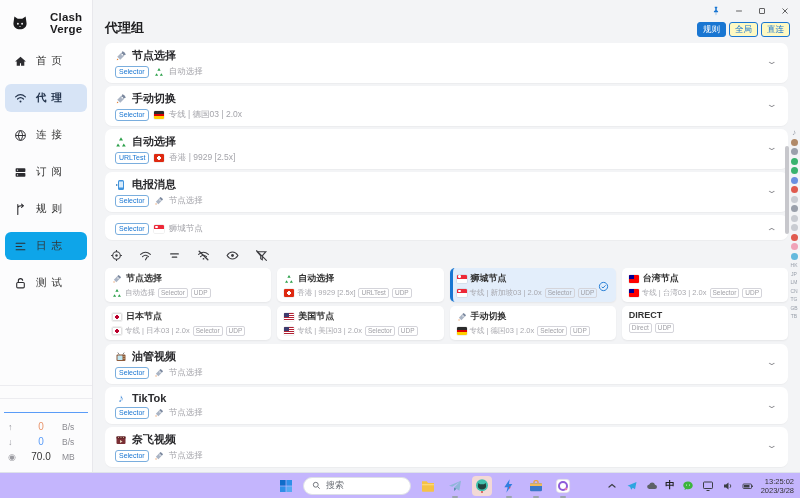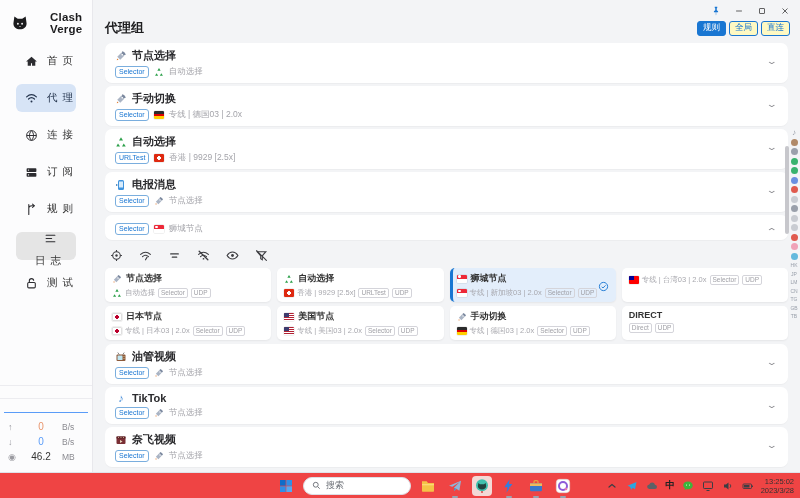--- a/index.html
+++ b/index.html
@@ -6,47 +6,47 @@
   html,body { width:800px; height:498px; overflow:hidden; }
   body { font-family:"Liberation Sans","DejaVu Sans",sans-serif; background:#f0f1f4; position:relative; }
 
   
   .app { position:absolute; inset:0 0 26px 0; background:#f3f4f6; display:flex; }
 
   
   .sidebar { width:93px; background:#fcfcfd; border-right:1px solid #e8e8ec; display:flex; flex-direction:column; position:relative; }
   .logo { display:flex; align-items:center; gap:21px; padding:11px 0 10px 11px; }
   .logo-text { font-size:11.5px; font-weight:bold; color:#1c1c1e; letter-spacing:.2px; }
-  .menu { flex:1; padding:2px 16px; }
+  .menu { flex:1; padding:2px 5px; }
   .menu-item { display:flex; align-items:center; gap:9px; height:28px; padding:0 0 0 9px; border-radius:6px; margin-bottom:9px; cursor:pointer; }
   .menu-item .mi-label { font-size:10.5px; color:#333; letter-spacing:5px; font-weight:500; white-space:nowrap; }
   .menu-item.active { background:#d7e4f6; }
-  .menu-item.active .mi-label { color:#24344d; font-weight:normal; }
-  .menu-item.hovered { background:#e5e5e5;flex-direction:column; }
+  .menu-item.active .mi-label { color:#24344d; font-weight:bold; }
+  .menu-item.hovered { background:#0ea5e9; }
   .mi-icon { width:13px; height:13px; flex:0 0 13px; display:inline-flex; }
   .mi-icon svg { width:13px; height:13px; }
 
   .traffic-chart { height:30px; margin:0 0 2px 0; border-top:1px solid #ececf0; position:relative; }
   .traffic-chart .grid1 { position:absolute; top:12px; left:0; right:0; border-top:1px solid #ececf0; }
   .traffic-chart .blue-line { position:absolute; bottom:2px; left:4px; right:4px; border-top:1.5px solid #5a9cf8; }
   .stats { padding:2px 8px 8px 8px; }
   .stat-row { display:flex; align-items:center; font-size:9px; color:#8a8a90; height:15px; }
   .stat-row .s-icon { width:12px; color:#9a9aa0; font-size:9px; }
   .stat-row .s-val { flex:1; text-align:center; font-size:10px; }
   .stat-row .s-unit { width:22px; text-align:left; font-size:8.5px; }
   .v-up { color:#e8956d; }
   .v-down { color:#5a9cf8; }
   .v-mem { color:#333; }
 
   
   .main { flex:1; position:relative; display:flex; flex-direction:column; overflow:hidden; }
   .winbar { height:17px; display:flex; justify-content:flex-end; align-items:center; gap:9px; padding:4px 8px 0 0; }
   .wbtn { width:14px; height:11px; display:inline-flex; align-items:center; justify-content:center; cursor:pointer; color:#555; }
   .wbtn svg { width:10px; height:10px; }
-  .pagehead { display:flex; justify-content:space-between; align-items:center; padding:2px 10px 6px 12px; }
+  .pagehead { display:flex; justify-content:space-between; align-items:flex-end; padding:2px 10px 6px 12px; }
   .page-title { font-size:13px; font-weight:bold; color:#1d1d1f; }
   .modes { display:flex; gap:3px; }
   .mode-btn { min-width:24px; height:15px; padding:0 5px; font-size:8.5px; display:inline-flex; align-items:center; justify-content:center; border:1px solid #1976d2; border-radius:3px; background:#fef9c3; color:#1976d2; cursor:pointer; }
   .mode-btn.active { background:#1976d2; color:#fff; }
 
   .grouplist { flex:1; padding:0 12px 0 12px; overflow:hidden; position:relative; }
   .group-row { background:#fff; border-radius:7px; margin-bottom:3px; padding:5px 10px 5px 10px; position:relative; box-shadow:0 1px 1px rgba(0,0,0,.03); cursor:pointer; }
   .g-line1 { display:flex; align-items:center; gap:5px; }
   .g-name { font-size:11px; font-weight:bold; color:#2b2b2e; }
   .g-line2 { display:flex; align-items:center; gap:5px; margin-top:3px; }
@@ -73,21 +73,21 @@
   .ntag { font-size:6.5px; color:#a0a0a6; border:1px solid #d4d4da; border-radius:2px; padding:0 2px; line-height:8px; }
   .ncheck { position:absolute; right:7px; top:10px; width:11px; height:11px; }
 
   
   .qstrip { position:absolute; right:1px; top:130px; width:10px; display:flex; flex-direction:column; align-items:center; gap:2.5px; }
   .qn { width:7px; height:7px; border-radius:50%; display:block; }
   .qn.txt { width:auto; height:auto; background:none !important; font-size:5px; color:#9aa0ab; border-radius:0; line-height:6px; }
   .scroll-thumb { position:absolute; right:11px; top:146px; width:4px; height:88px; background:#c7c7cc; border-radius:2px; }
 
   
-  .taskbar { position:absolute; left:0; right:0; bottom:0; height:26px; background:#ef4444; border-top:1px solid #dfe3ea; display:flex; align-items:center; }
+  .taskbar { position:absolute; left:0; right:0; bottom:0; height:26px; background:#c4b5fd; border-top:1px solid #dfe3ea; display:flex; align-items:center; }
   .tb-center { position:absolute; left:276px; display:flex; align-items:center; gap:7px; }
   .tb-icon { width:20px; height:20px; display:inline-flex; align-items:center; justify-content:center; border-radius:4px; cursor:pointer; position:relative; }
   .tb-icon svg { width:16px; height:16px; }
   .tb-icon.running::after { content:""; position:absolute; bottom:-2px; left:7px; width:6px; height:2px; border-radius:2px; background:#9aa3b0; }
   .tb-icon.active-app { background:#f3d9d6; }
   .tb-icon.active-app::after { background:#d9534f; width:10px; left:5px; }
   .search-pill { width:108px; height:18px; border-radius:9px; background:#fff; border:1px solid #dcdfe6; display:flex; align-items:center; gap:5px; padding:0 8px; cursor:pointer; }
   .search-pill .s-label { font-size:9px; color:#6b6f76; }
   .tray { position:absolute; right:4px; display:flex; align-items:center; gap:6px; }
   .tray-ic { width:14px; height:14px; display:inline-flex; align-items:center; justify-content:center; color:#3b3e44; cursor:pointer; }
@@ -203,21 +203,21 @@
         <span class="s-val v-up">0</span>
         <span class="s-unit">B/s</span>
       </div>
       <div class="stat-row">
         <span class="s-icon">↓</span>
         <span class="s-val v-down">0</span>
         <span class="s-unit">B/s</span>
       </div>
       <div class="stat-row">
         <span class="s-icon">◉</span>
-        <span class="s-val v-mem">46.2</span>
+        <span class="s-val v-mem">70.0</span>
         <span class="s-unit">MB</span>
       </div>
     </div>
   </div>
 
   <div class="main">
 
     <div class="winbar">
       <span class="wbtn">
           <svg viewBox="0 0 24 24" fill="#1976d2">
@@ -464,20 +464,26 @@
                 <span class="ntag">Selector</span>
                 <span class="ntag">UDP</span>
               </div>
             <span class="ncheck"><svg viewBox="0 0 24 24" fill="none" stroke="#1976d2" stroke-width="2">
                   <circle cx="12" cy="12" r="9"></circle>
                   <path d="M8 12.5l2.8 2.8L16.5 9.5"></path>
                 </svg></span>
           </div>
 
           <div class="ncard">
+            <div class="nrow1">
+                <span class="gi-s">
+                  <span class="flag f-tw"></span>
+                </span>
+                <span class="nname">台湾节点</span>
+              </div>
             <div class="nrow2">
                 <span class="gi-s">
                   <span class="flag f-tw"></span>
                 </span>
                 <span class="ndetail">专线 | 台湾03 | 2.0x</span>
                 <span class="ntag">Selector</span>
                 <span class="ntag">UDP</span>
               </div>
           </div>
 

